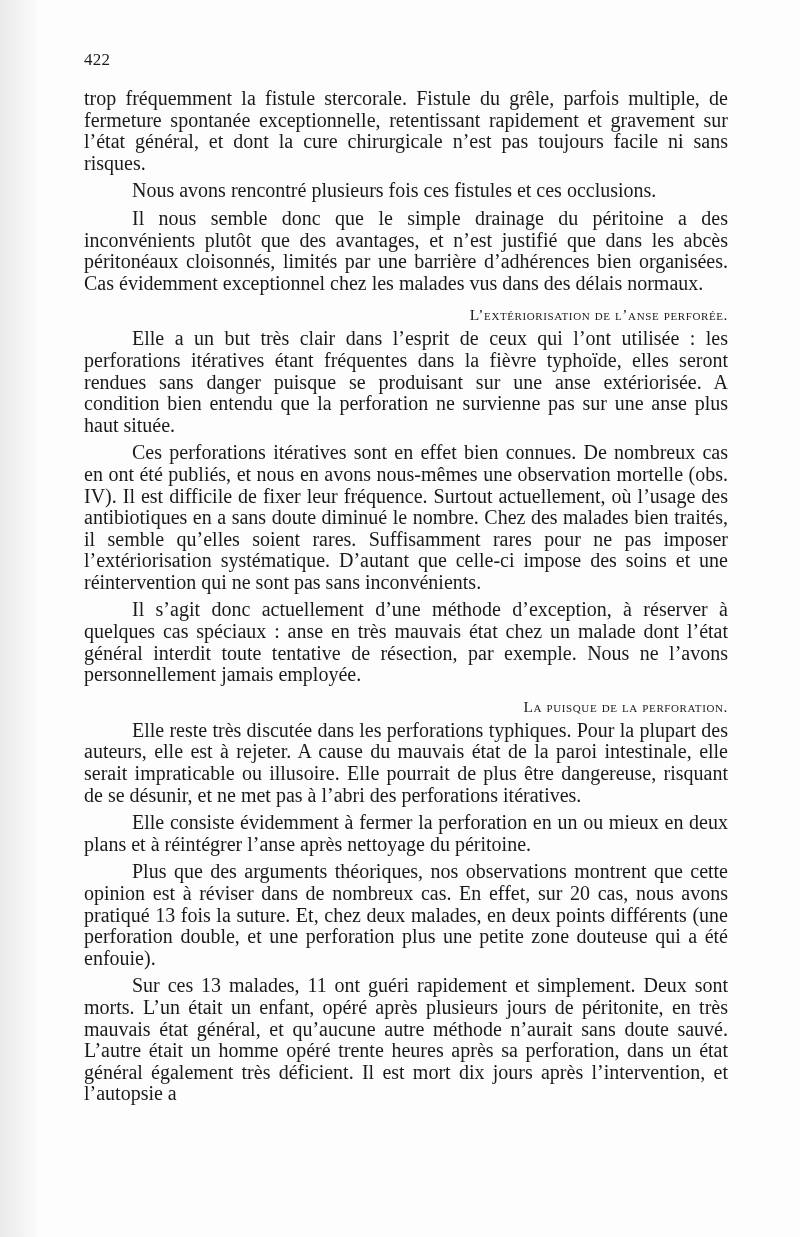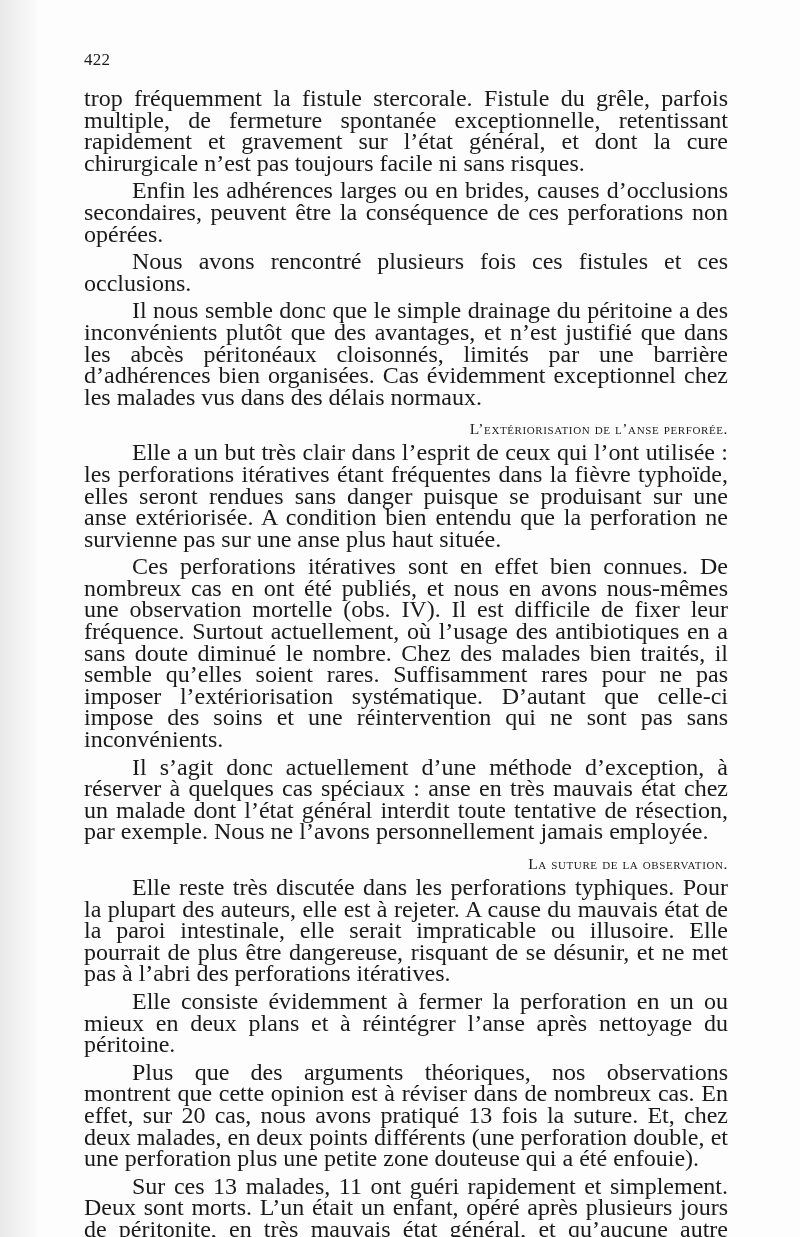--- a/index.html
+++ b/index.html
@@ -23,21 +23,21 @@
   .page-number {
     position: absolute; left: 0; top: 0; font-size: 17px;
   }
   .header-title {
     position: absolute; left: 0; right: 0; top: 2px; text-align: center;
     font-size: 13px; letter-spacing: 0.8px;
   }
   .body { margin-top: 16px; }
   p {
     margin: 0 0 6px 0;
-    font-size: 24px;
+    font-size: 20px;
     line-height: 21.6px;
     text-align: justify;
     text-indent: 48px;
   }
   p.cont { text-indent: 0; }
   h3 {
     font-weight: normal;
     font-variant: small-caps;
     font-size: 15.5px;
     letter-spacing: 0.6px;
@@ -50,26 +50,25 @@
 
 <div class="left-edge"></div>
 
 <div class="page">
   <div class="running-head">
     <span class="page-number">422</span>
   </div>
 
   <div class="body">
     <p class="cont">trop fréquemment la fistule stercorale. Fistule du grêle, parfois multiple, de fermeture spontanée exceptionnelle, retentissant rapidement et gravement sur l’état général, et dont la cure chirurgicale n’est pas toujours facile ni sans risques.</p>
-    <p>Enfin les adhérences larges ou en brides, causes d’occlusions secondaires, peuvent être la conséquence de ces perforations non opérées.</p>
     <p>Nous avons rencontré plusieurs fois ces fistules et ces occlusions.</p>
     <p>Il nous semble donc que le simple drainage du péritoine a des inconvénients plutôt que des avantages, et n’est justifié que dans les abcès péritonéaux cloisonnés, limités par une barrière d’adhérences bien organisées. Cas évidemment exceptionnel chez les malades vus dans des délais normaux.</p>
     <h3>L’extériorisation de l’anse perforée.</h3>
     <p>Elle a un but très clair dans l’esprit de ceux qui l’ont utilisée : les perforations itératives étant fréquentes dans la fièvre typhoïde, elles seront rendues sans danger puisque se produisant sur une anse extériorisée. A condition bien entendu que la perforation ne survienne pas sur une anse plus haut située.</p>
     <p>Ces perforations itératives sont en effet bien connues. De nombreux cas en ont été publiés, et nous en avons nous-mêmes une observation mortelle (obs. IV). Il est difficile de fixer leur fréquence. Surtout actuellement, où l’usage des antibiotiques en a sans doute diminué le nombre. Chez des malades bien traités, il semble qu’elles soient rares. Suffisamment rares pour ne pas imposer l’extériorisation systématique. D’autant que celle-ci impose des soins et une réintervention qui ne sont pas sans inconvénients.</p>
     <p>Il s’agit donc actuellement d’une méthode d’exception, à réserver à quelques cas spéciaux : anse en très mauvais état chez un malade dont l’état général interdit toute tentative de résection, par exemple. Nous ne l’avons personnellement jamais employée.</p>
-    <h3>La suture de la observation.</h3>
+    <h3>La puisque de la perforation.</h3>
     <p>Elle reste très discutée dans les perforations typhiques. Pour la plupart des auteurs, elle est à rejeter. A cause du mauvais état de la paroi intestinale, elle serait impraticable ou illusoire. Elle pourrait de plus être dangereuse, risquant de se désunir, et ne met pas à l’abri des perforations itératives.</p>
     <p>Elle consiste évidemment à fermer la perforation en un ou mieux en deux plans et à réintégrer l’anse après nettoyage du péritoine.</p>
     <p>Plus que des arguments théoriques, nos observations montrent que cette opinion est à réviser dans de nombreux cas. En effet, sur 20 cas, nous avons pratiqué 13 fois la suture. Et, chez deux malades, en deux points différents (une perforation double, et une perforation plus une petite zone douteuse qui a été enfouie).</p>
     <p>Sur ces 13 malades, 11 ont guéri rapidement et simplement. Deux sont morts. L’un était un enfant, opéré après plusieurs jours de péritonite, en très mauvais état général, et qu’aucune autre méthode n’aurait sans doute sauvé. L’autre était un homme opéré trente heures après sa perforation, dans un état général également très déficient. Il est mort dix jours après l’intervention, et l’autopsie a</p>
   </div>
 </div>
 
 </body></html>

